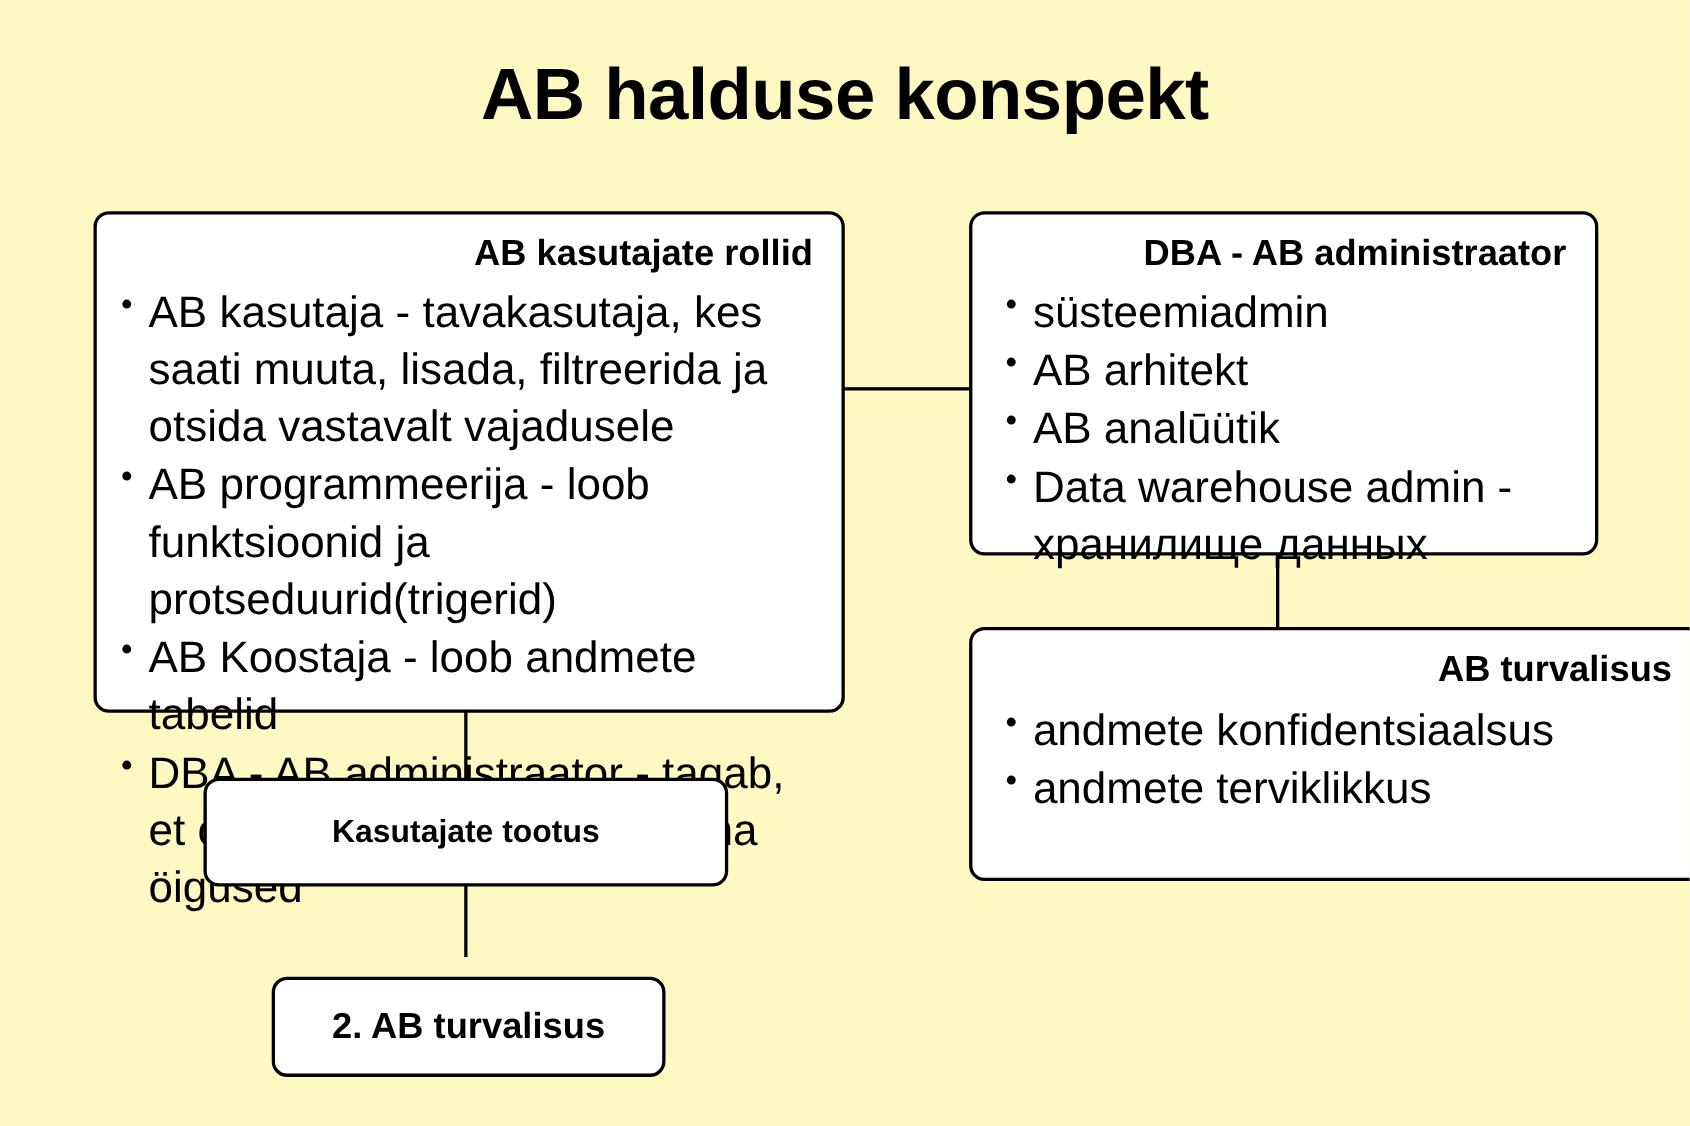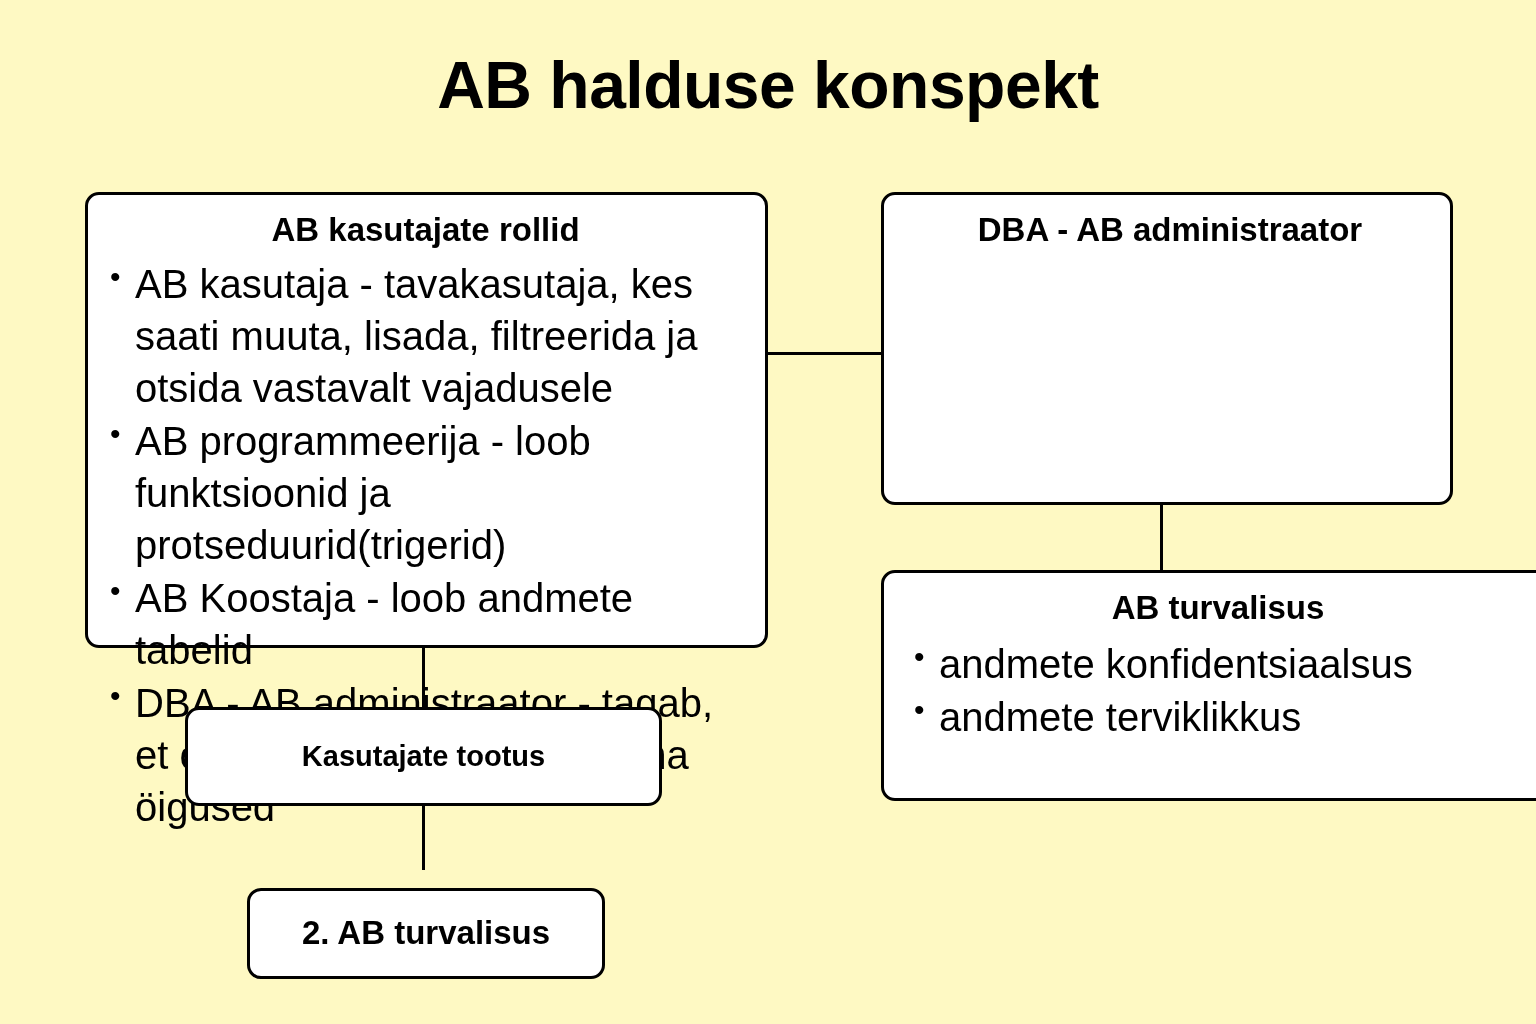--- a/index.html
+++ b/index.html
@@ -33,21 +33,21 @@
   }
   .node {
     position: absolute;
     box-sizing: border-box;
     background: #ffffff;
     border: 3px solid #000000;
     border-radius: 14px;
     z-index: 2;
   }
   .node-title {
-    text-align: center;
+    text-align: right;
     font-weight: bold;
     font-size: 33px;
     line-height: 1.18;
     padding: 0 6px;
   }
   .node-list {
     list-style: none;
     margin: 6px 0 0 0;
     padding: 0;
   }
@@ -120,20 +120,26 @@
     <ul class="node-list">
       <li>AB kasutaja - tavakasutaja, kes saati muuta, lisada, filtreerida ja otsida vastavalt vajadusele</li>
       <li>AB programmeerija - loob funktsioonid ja protseduurid(trigerid)</li>
       <li>AB Koostaja - loob andmete tabelid</li>
       <li>DBA - AB administraator - tagab, et öiged kasutajad saavad oma öigused</li>
     </ul>
   </div>
 
   <div class="node" id="node-dba">
     <div class="node-title">DBA - AB administraator</div>
+    <ul class="node-list">
+      <li>süsteemiadmin</li>
+      <li>AB arhitekt</li>
+      <li>AB analūütik</li>
+      <li>Data warehouse admin - хранилище данных</li>
+    </ul>
   </div>
 
   <div class="node" id="node-security">
     <div class="node-title">AB turvalisus</div>
     <ul class="node-list">
       <li>andmete konfidentsiaalsus</li>
       <li>andmete terviklikkus</li>
     </ul>
   </div>
 

